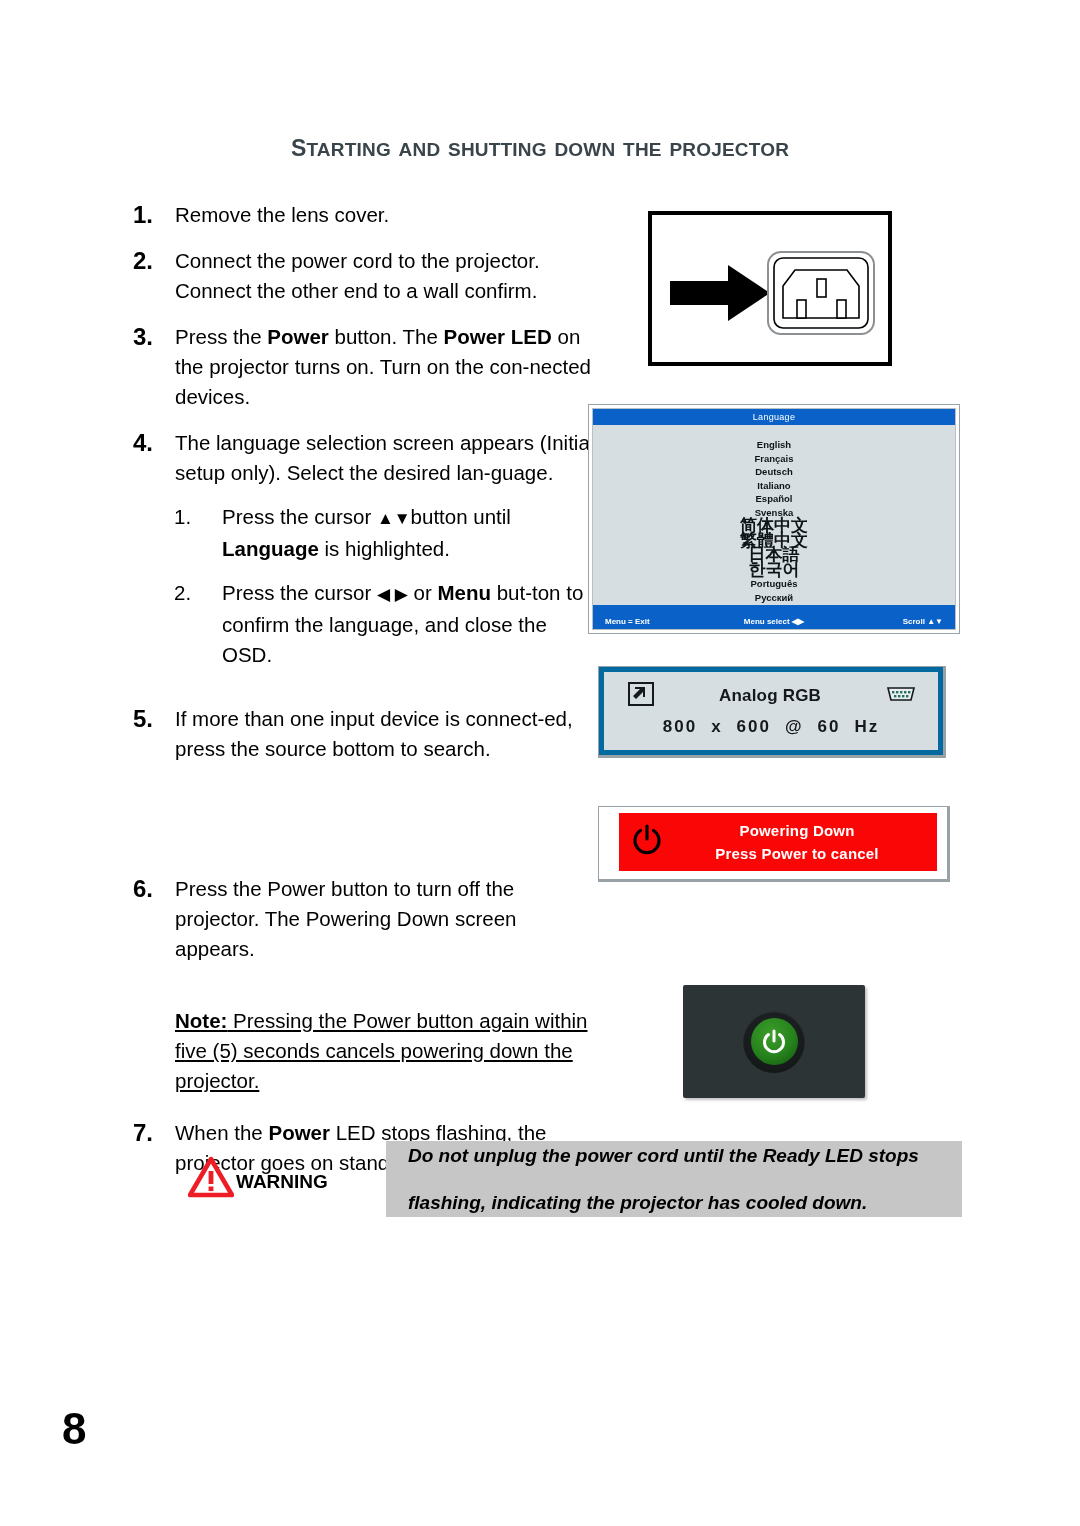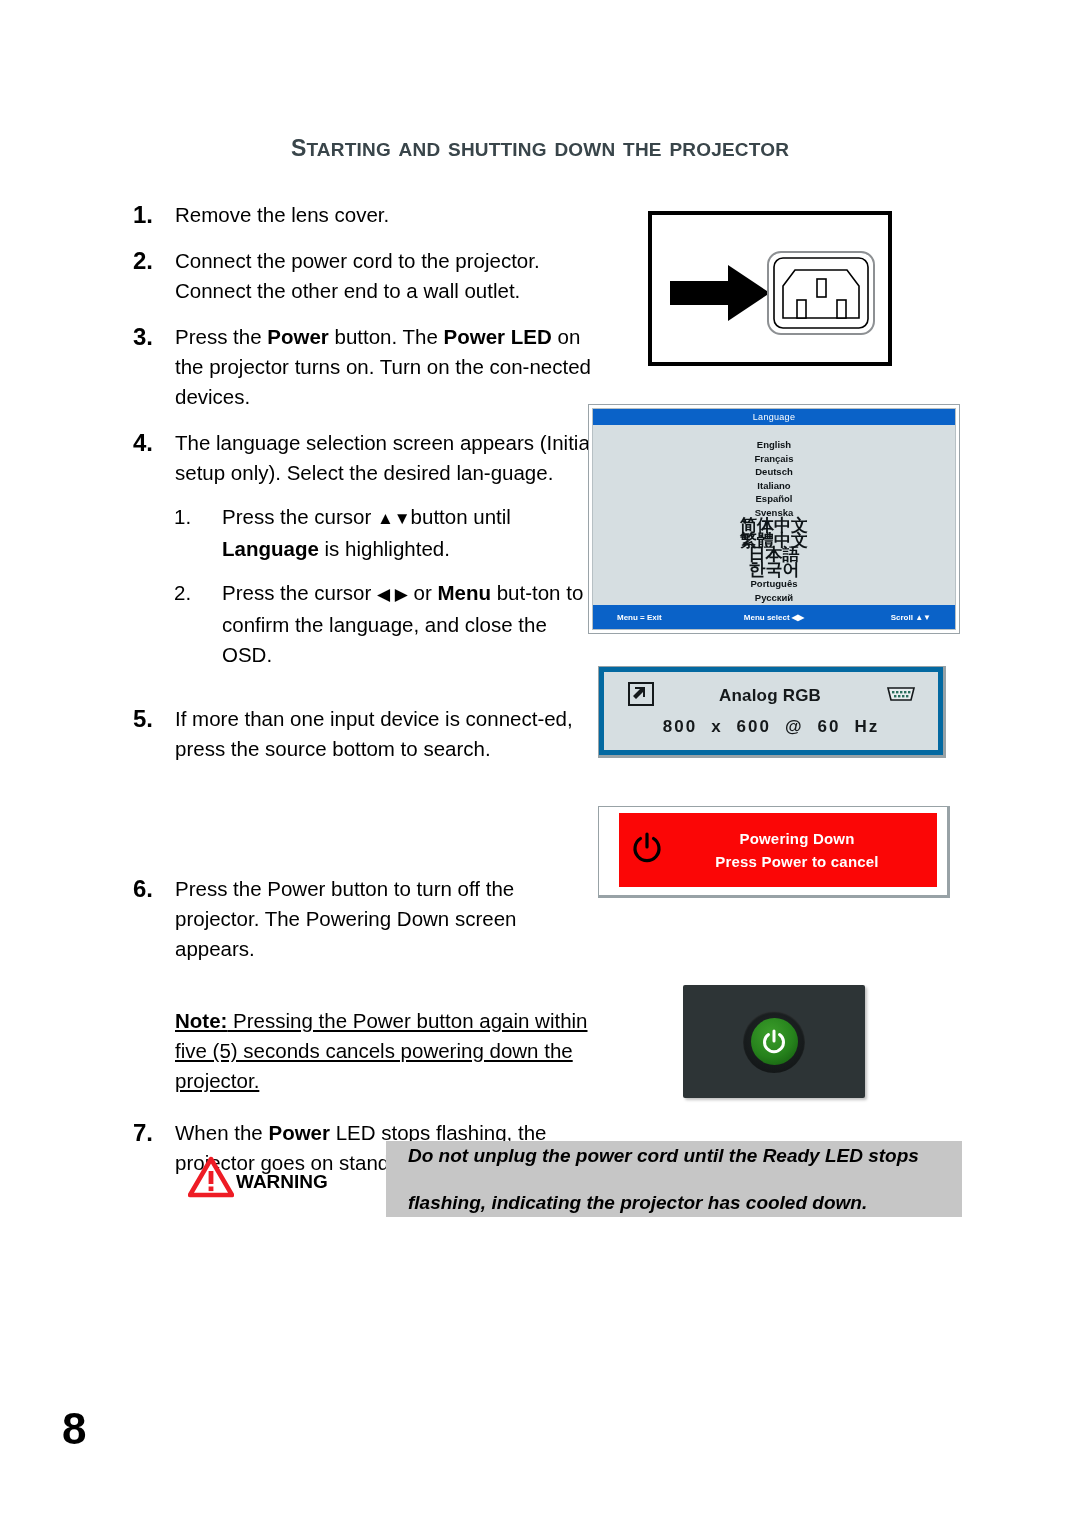--- a/index.html
+++ b/index.html
@@ -160,22 +160,22 @@
     font-weight: bold;
     white-space: nowrap;
   }
   .osd-item.cjk { font-size: 17px; line-height: 14.5px; }
   .osd-footer {
     background: #0a62c8;
     color: #ffffff;
     font-size: 8px;
     font-weight: bold;
     display: flex;
-    align-items: center;
-    padding: 3px 24px;
+    align-items: flex-end;
+    padding: 3px 12px;
     height: 24px;
     box-sizing: border-box;
   }
   .osd-footer .f-left { flex: 0 0 33%; text-align: left; }
   .osd-footer .f-mid  { flex: 0 0 34%; text-align: center; }
   .osd-footer .f-right{ flex: 0 0 33%; text-align: right; }
 
   
   #fig-source {
     left: 598px; top: 666px;
@@ -211,21 +211,21 @@
     font-weight: bold;
     color: #15191b;
     padding-top: 7px;
     letter-spacing: 2px;
   }
   .src-row2 span { margin: 0 7px; }
 
   
   #fig-powerdown {
     left: 598px; top: 806px;
-    width: 352px; height: 92px;
+    width: 352px; height: 76px;
     background: #ffffff;
     border: 1px solid #98a2a6;
     border-right-width: 3px;
     border-bottom-width: 3px;
     box-sizing: border-box;
     padding: 6px 10px 8px 20px;
   }
   #fig-powerdown .pd-inner {
     width: 100%; height: 100%;
     background: #fb0606;
@@ -333,21 +333,21 @@
   <div class="step s1">
     <div class="step-num">1.</div>
     <div class="step-body">
       <span>Remove the lens cover.</span>
     </div>
   </div>
 
   <div class="step s2">
     <div class="step-num">2.</div>
     <div class="step-body">
-      <span>Connect the power cord to the projector. Connect the other end to a wall outlet.</span>
+      <span>Connect the power cord to the projector. Connect the other end to a wall confirm.</span>
     </div>
   </div>
 
   <div class="step s3">
     <div class="step-num">3.</div>
     <div class="step-body">
       <span>Press the </span><b>Power</b><span> button. The </span><b>Power LED</b><span> on the projector turns on. Turn on the con-nected devices.</span>
     </div>
   </div>
 

